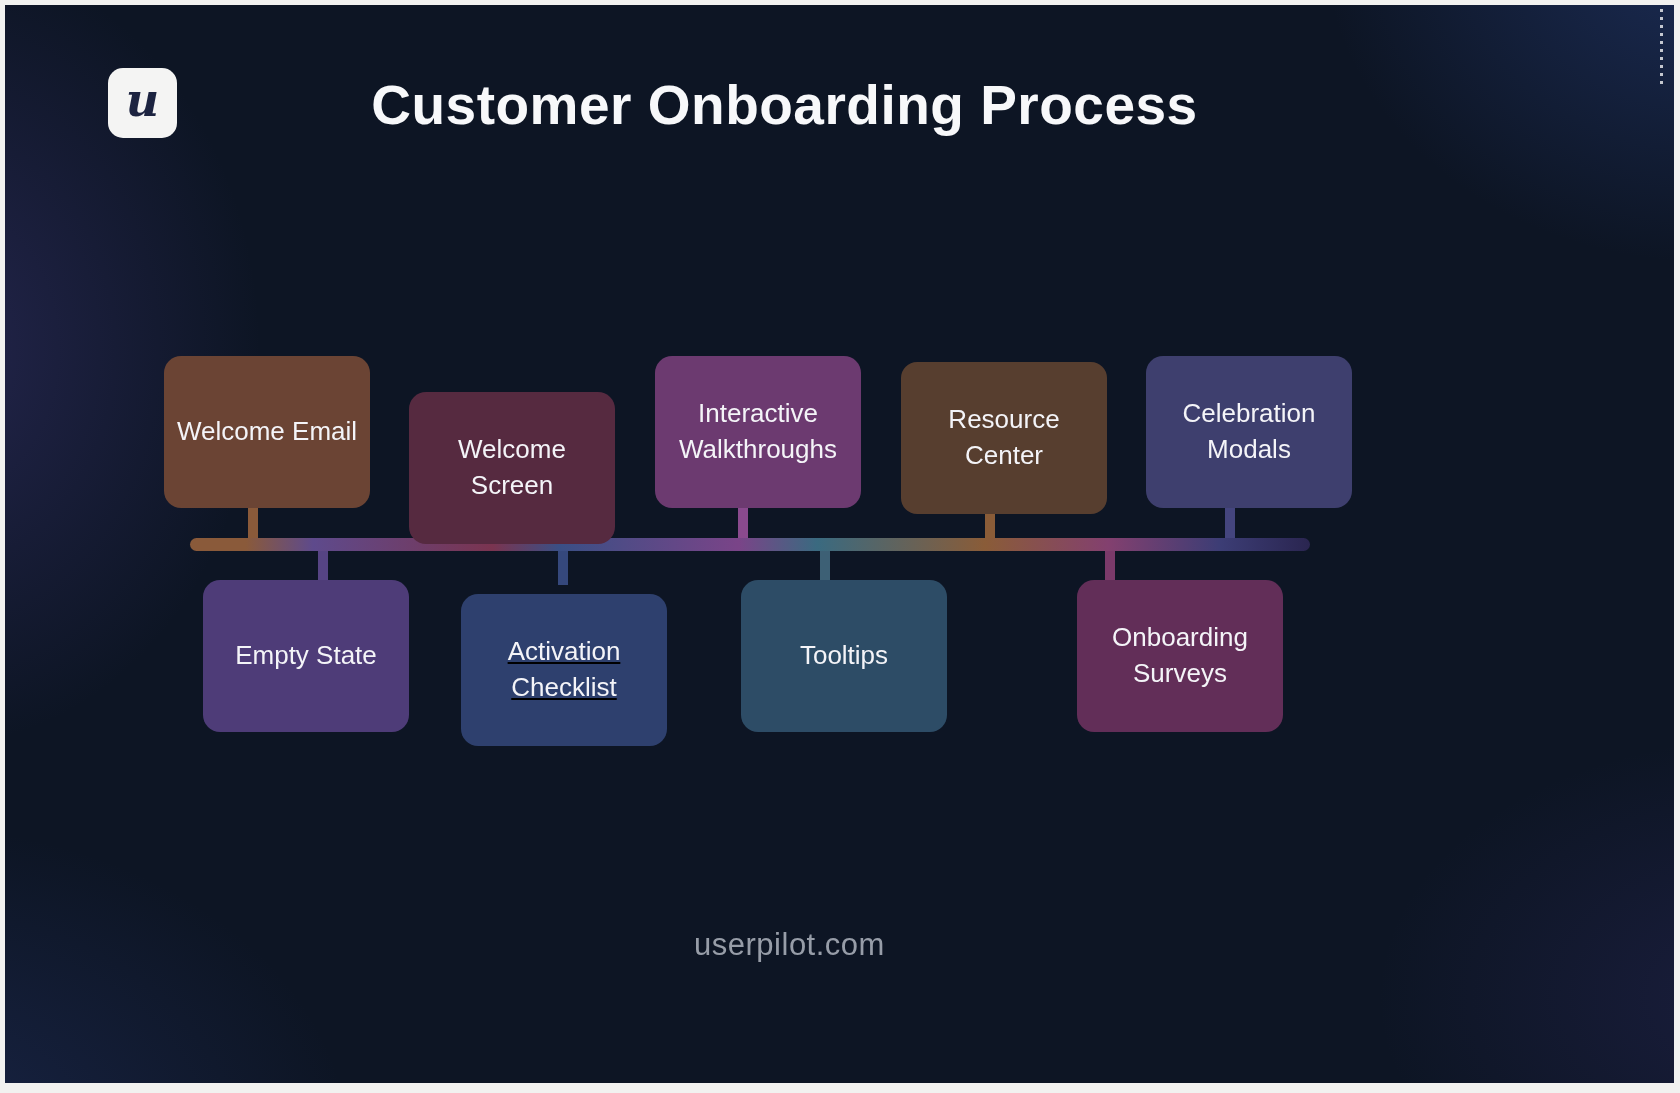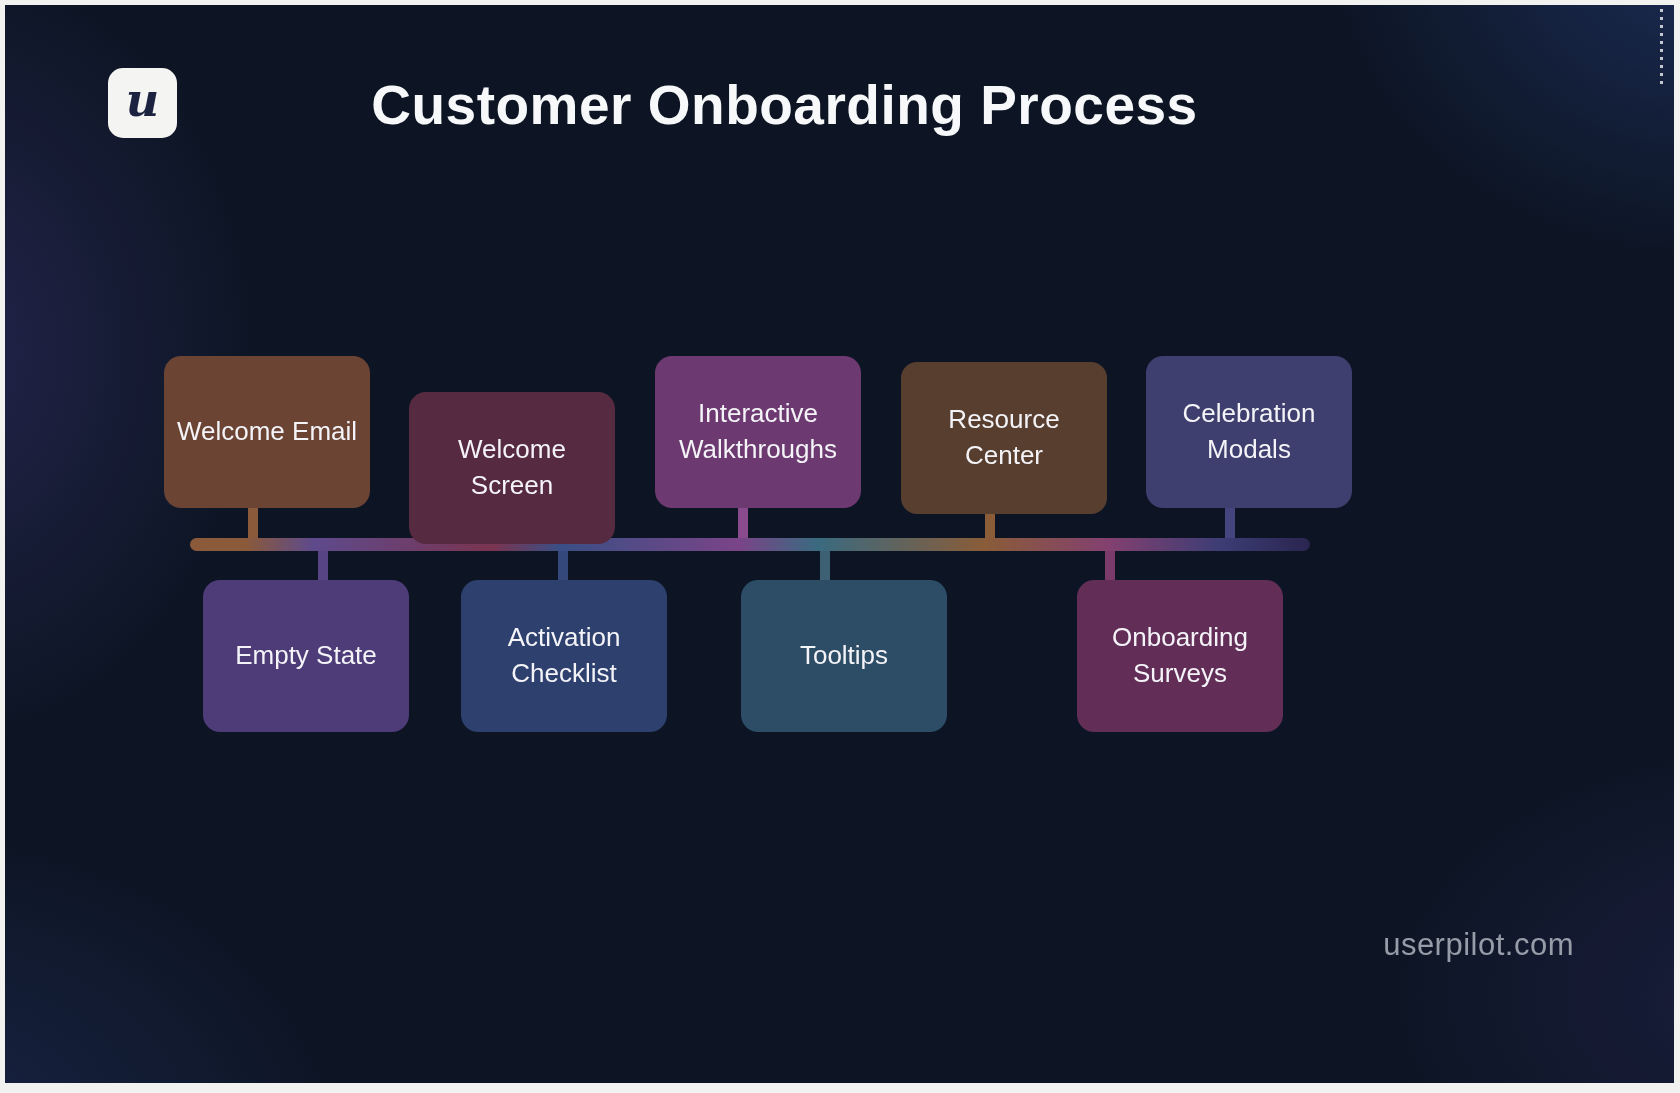--- a/index.html
+++ b/index.html
@@ -99,21 +99,21 @@
       rgba(255,255,255,0.75) 0 3px,
       transparent 3px 8px
     );
   }
 
   
   .footer {
     position: absolute; left: 0; top: 922px;
     width: 100%;
     padding-right: 100px;
-    text-align: right;
+    text-align: center;
     color: #979da8;
     font-size: 31px;
     font-weight: 400;
     letter-spacing: 0.5px;
   }
 </style>
 </head>
 <body>
 
 <div class="frame">
@@ -152,21 +152,21 @@
     <div class="node" style="left: 896px; top: 357px; background: rgb(87, 62, 47); border-radius: 16px;">
       <span class="node-label">Resource Center</span>
     </div>
     <div class="node" style="left: 1141px; top: 351px; background: rgb(62, 63, 110); align-items: center;">
       <span class="node-label">Celebration Modals</span>
     </div>
 
     <div class="node" style="left: 198px; top: 575px; background: rgb(78, 60, 120);">
       <span class="node-label">Empty State</span>
     </div>
-    <div class="node" style="left: 456px; top: 575px; background: rgb(46, 64, 110);">
+    <div class="node" style="left: 456px; top: 589px; background: rgb(46, 64, 110); text-decoration: underline;">
       <span class="node-label">Activation Checklist</span>
     </div>
     <div class="node" style="left: 722px; top: 575px; background: rgb(45, 76, 102); margin-left: 14px;">
       <span class="node-label">Tooltips</span>
     </div>
     <div class="node" style="left: 1072px; top: 575px; background: rgb(98, 46, 88);">
       <span class="node-label">Onboarding Surveys</span>
     </div>
 
     <div class="footer">userpilot.com</div>

